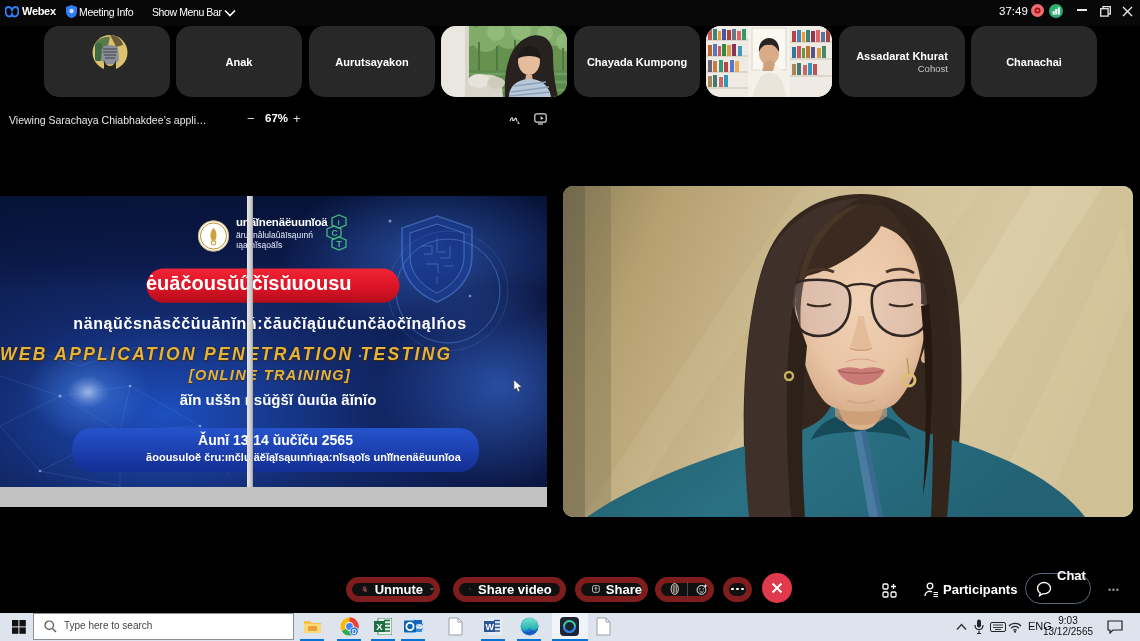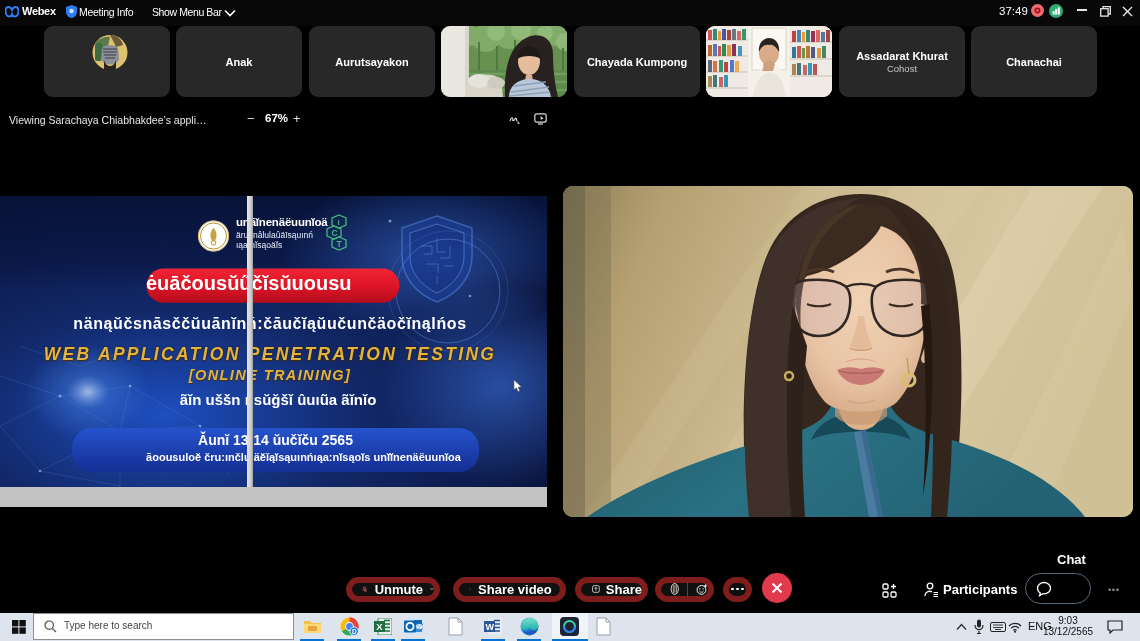--- a/index.html
+++ b/index.html
@@ -1,20 +1,20 @@
 <!DOCTYPE html>
 <html><head><meta charset="utf-8">
 <style>
   html,body{margin:0;padding:0;}
   body{width:1140px;height:641px;background:#000;overflow:hidden;position:relative;
        font-family:"Liberation Sans",sans-serif;}
   .abs{position:absolute;}
-  .tile{position:absolute;top:26px;width:126px;height:71px;background:#282828;border-radius:9px;
+  .tile{position:absolute;top:26px;width:126px;height:71px;background:#282828;border-radius:15px;
         color:#fff;font-size:11px;font-weight:bold;display:flex;align-items:center;justify-content:center;
-        text-align:center;overflow:hidden;}
+        text-align:right;overflow:hidden;}
   .pill{position:absolute;top:576.5px;height:25px;border-radius:14px;background:#101010;border:6px solid #7f1d1d;
         display:flex;align-items:center;color:#fff;font-size:13px;font-weight:bold;box-sizing:border-box;white-space:nowrap;}
 </style></head>
 <body>
 
 <div class="abs" style="left:0;top:0;width:1140px;height:26px;background:#080808;"></div>
 <svg class="abs" style="left:5px;top:6px;" width="14" height="12" viewBox="0 0 14 12">
   <path d="M3.5 1 C1.6 1 .5 2.5 .5 4.5 C.5 7.5 2 10.5 4.3 10.5 C5.6 10.5 6.5 9.6 7 8.3 C7.5 9.6 8.4 10.5 9.7 10.5 C12 10.5 13.5 7.5 13.5 4.5 C13.5 2.5 12.4 1 10.5 1 C8.9 1 7.7 2.2 7 4 C6.3 2.2 5.1 1 3.5 1 Z" fill="none" stroke="#2f7df6" stroke-width="2"></path>
 </svg>
 <div class="abs" style="left:22px;top:5px;color:#fff;font-size:11px;font-weight:bold;letter-spacing:-0.3px;">Webex</div>
@@ -286,21 +286,21 @@
   </svg>
 
   <div class="abs" style="left:236px;top:19.5px;color:#fff;font-size:11.5px;font-weight:bold;letter-spacing:-0.2px;">unāĭnenäëuunĭοä</div>
   <div class="abs" style="left:236px;top:33.5px;color:#e8eeff;font-size:8.5px;">äru:ınâlulaûäīsąuınń</div>
   <div class="abs" style="left:236px;top:44px;color:#e8eeff;font-size:8.5px;">ıąa:nĭsąοäĭs</div>
 
   <div class="abs" style="left:146px;top:76px;width:254px;color:#fff;font-size:20px;font-weight:bold;">ėuāčοusŭűčĭsŭuοusu</div>
 
   <div class="abs" style="left:0;top:119px;width:540px;text-align:center;color:#fff;font-size:16px;font-weight:bold;letter-spacing:0.6px;">nänąŭčsnāsččŭuānĭnń:čāučĭąŭučunčäοčĭnąlńοs</div>
 
-  <div class="abs" style="left:0;top:148px;width:540px;text-align:center;color:#e3b33f;font-size:17.5px;font-weight:bold;font-style:italic;letter-spacing:2.3px;text-shadow:0 1px 1px #4a2c00,0 0 2px #2a1800;">WEB APPLICATION PENETRATION TESTING</div>
+  <div class="abs" style="left:0;top:148px;width:540px;color:#e3b33f;font-size:17.5px;font-weight:bold;font-style:italic;letter-spacing:2.3px;text-shadow:0 1px 1px #4a2c00,0 0 2px #2a1800;">WEB APPLICATION PENETRATION TESTING</div>
   <div class="abs" style="left:0;top:171px;width:540px;text-align:center;color:#e3b33f;font-size:14.5px;font-weight:bold;font-style:italic;letter-spacing:1.4px;text-shadow:0 1px 1px #4a2c00;">[ONLINE TRAINING]</div>
 
   <div class="abs" style="left:0;top:195px;width:556px;text-align:center;color:#fff;font-size:15px;font-weight:bold;">ãĭn uššn nsŭğšǐ ûuıũa ãĭnĭο</div>
 
   <div class="abs" style="left:72px;top:232px;width:407px;height:44px;border-radius:20px;background:linear-gradient(180deg,#2553cc,#142e94);"></div>
   <div class="abs" style="left:72px;top:236px;width:407px;text-align:center;color:#fff;font-size:14px;font-weight:bold;">Ǎunĭ 13-14 ŭučĭču 2565</div>
   <div class="abs" style="left:100px;top:255px;width:407px;text-align:center;color:#fff;font-size:11px;font-weight:bold;">ãοοusulοĕ čru:ınčluläĕǐąĭsąuınńıąa:nĭsąοĭs unĭĭnenäëuunĭοa</div>
 </div>
 
 <div class="abs" style="left:0;top:487px;width:547px;height:20px;background:#c2c2c2;"></div>
@@ -458,21 +458,21 @@
 <svg class="abs" style="left:923px;top:582px;" width="16" height="16" viewBox="0 0 16 16">
   <circle cx="7" cy="4" r="2.8" fill="none" stroke="#fff" stroke-width="1.3"></circle>
   <path d="M2 14 C2 9.5 6.5 8.5 9 9.8" fill="none" stroke="#fff" stroke-width="1.3"></path>
   <path d="M10.5 10.5 H15 M10.5 12.5 H15 M10.5 14.5 H15" stroke="#fff" stroke-width="1.1"></path>
 </svg>
 <div class="abs" style="left:943px;top:582px;color:#fff;font-size:13px;font-weight:bold;">Participants</div>
 <div class="abs" style="left:1025px;top:573px;width:66px;height:31px;border-radius:17px;border:1.4px solid #56687c;box-sizing:border-box;"></div>
 <svg class="abs" style="left:1036px;top:581px;" width="16" height="16" viewBox="0 0 16 16">
   <path d="M8 1.5 C4.4 1.5 1.5 4 1.5 7.2 C1.5 9.2 2.6 10.9 4.3 12 L3.6 14.7 L6.7 12.8 C7.1 12.9 7.5 12.9 8 12.9 C11.6 12.9 14.5 10.4 14.5 7.2 C14.5 4 11.6 1.5 8 1.5 Z" fill="none" stroke="#fff" stroke-width="1.3"></path>
 </svg>
-<div class="abs" style="left:1057px;top:552px;color:#fff;font-size:13px;font-weight:bold;">Chat</div>
+<div class="abs" style="left:1057px;top:568px;color:#fff;font-size:13px;font-weight:bold;">Chat</div>
 <div class="abs" style="left:1108px;top:584px;color:#8a8a8a;font-size:9.5px;letter-spacing:0.5px;">•••</div>
 
 <div class="abs" id="taskbar" style="left:0;top:613px;width:1140px;height:28px;background:#dee4ed;">
 
   <svg class="abs" style="left:12px;top:7px;" width="14" height="14" viewBox="0 0 14 14">
     <rect x="0" y="0" width="6.4" height="6.4" fill="#111"></rect>
       <rect x="7.4" y="0" width="6.4" height="6.4" fill="#111"></rect>
     <rect x="0" y="7.4" width="6.4" height="6.4" fill="#111"></rect>
       <rect x="7.4" y="7.4" width="6.4" height="6.4" fill="#111"></rect>
   </svg>

